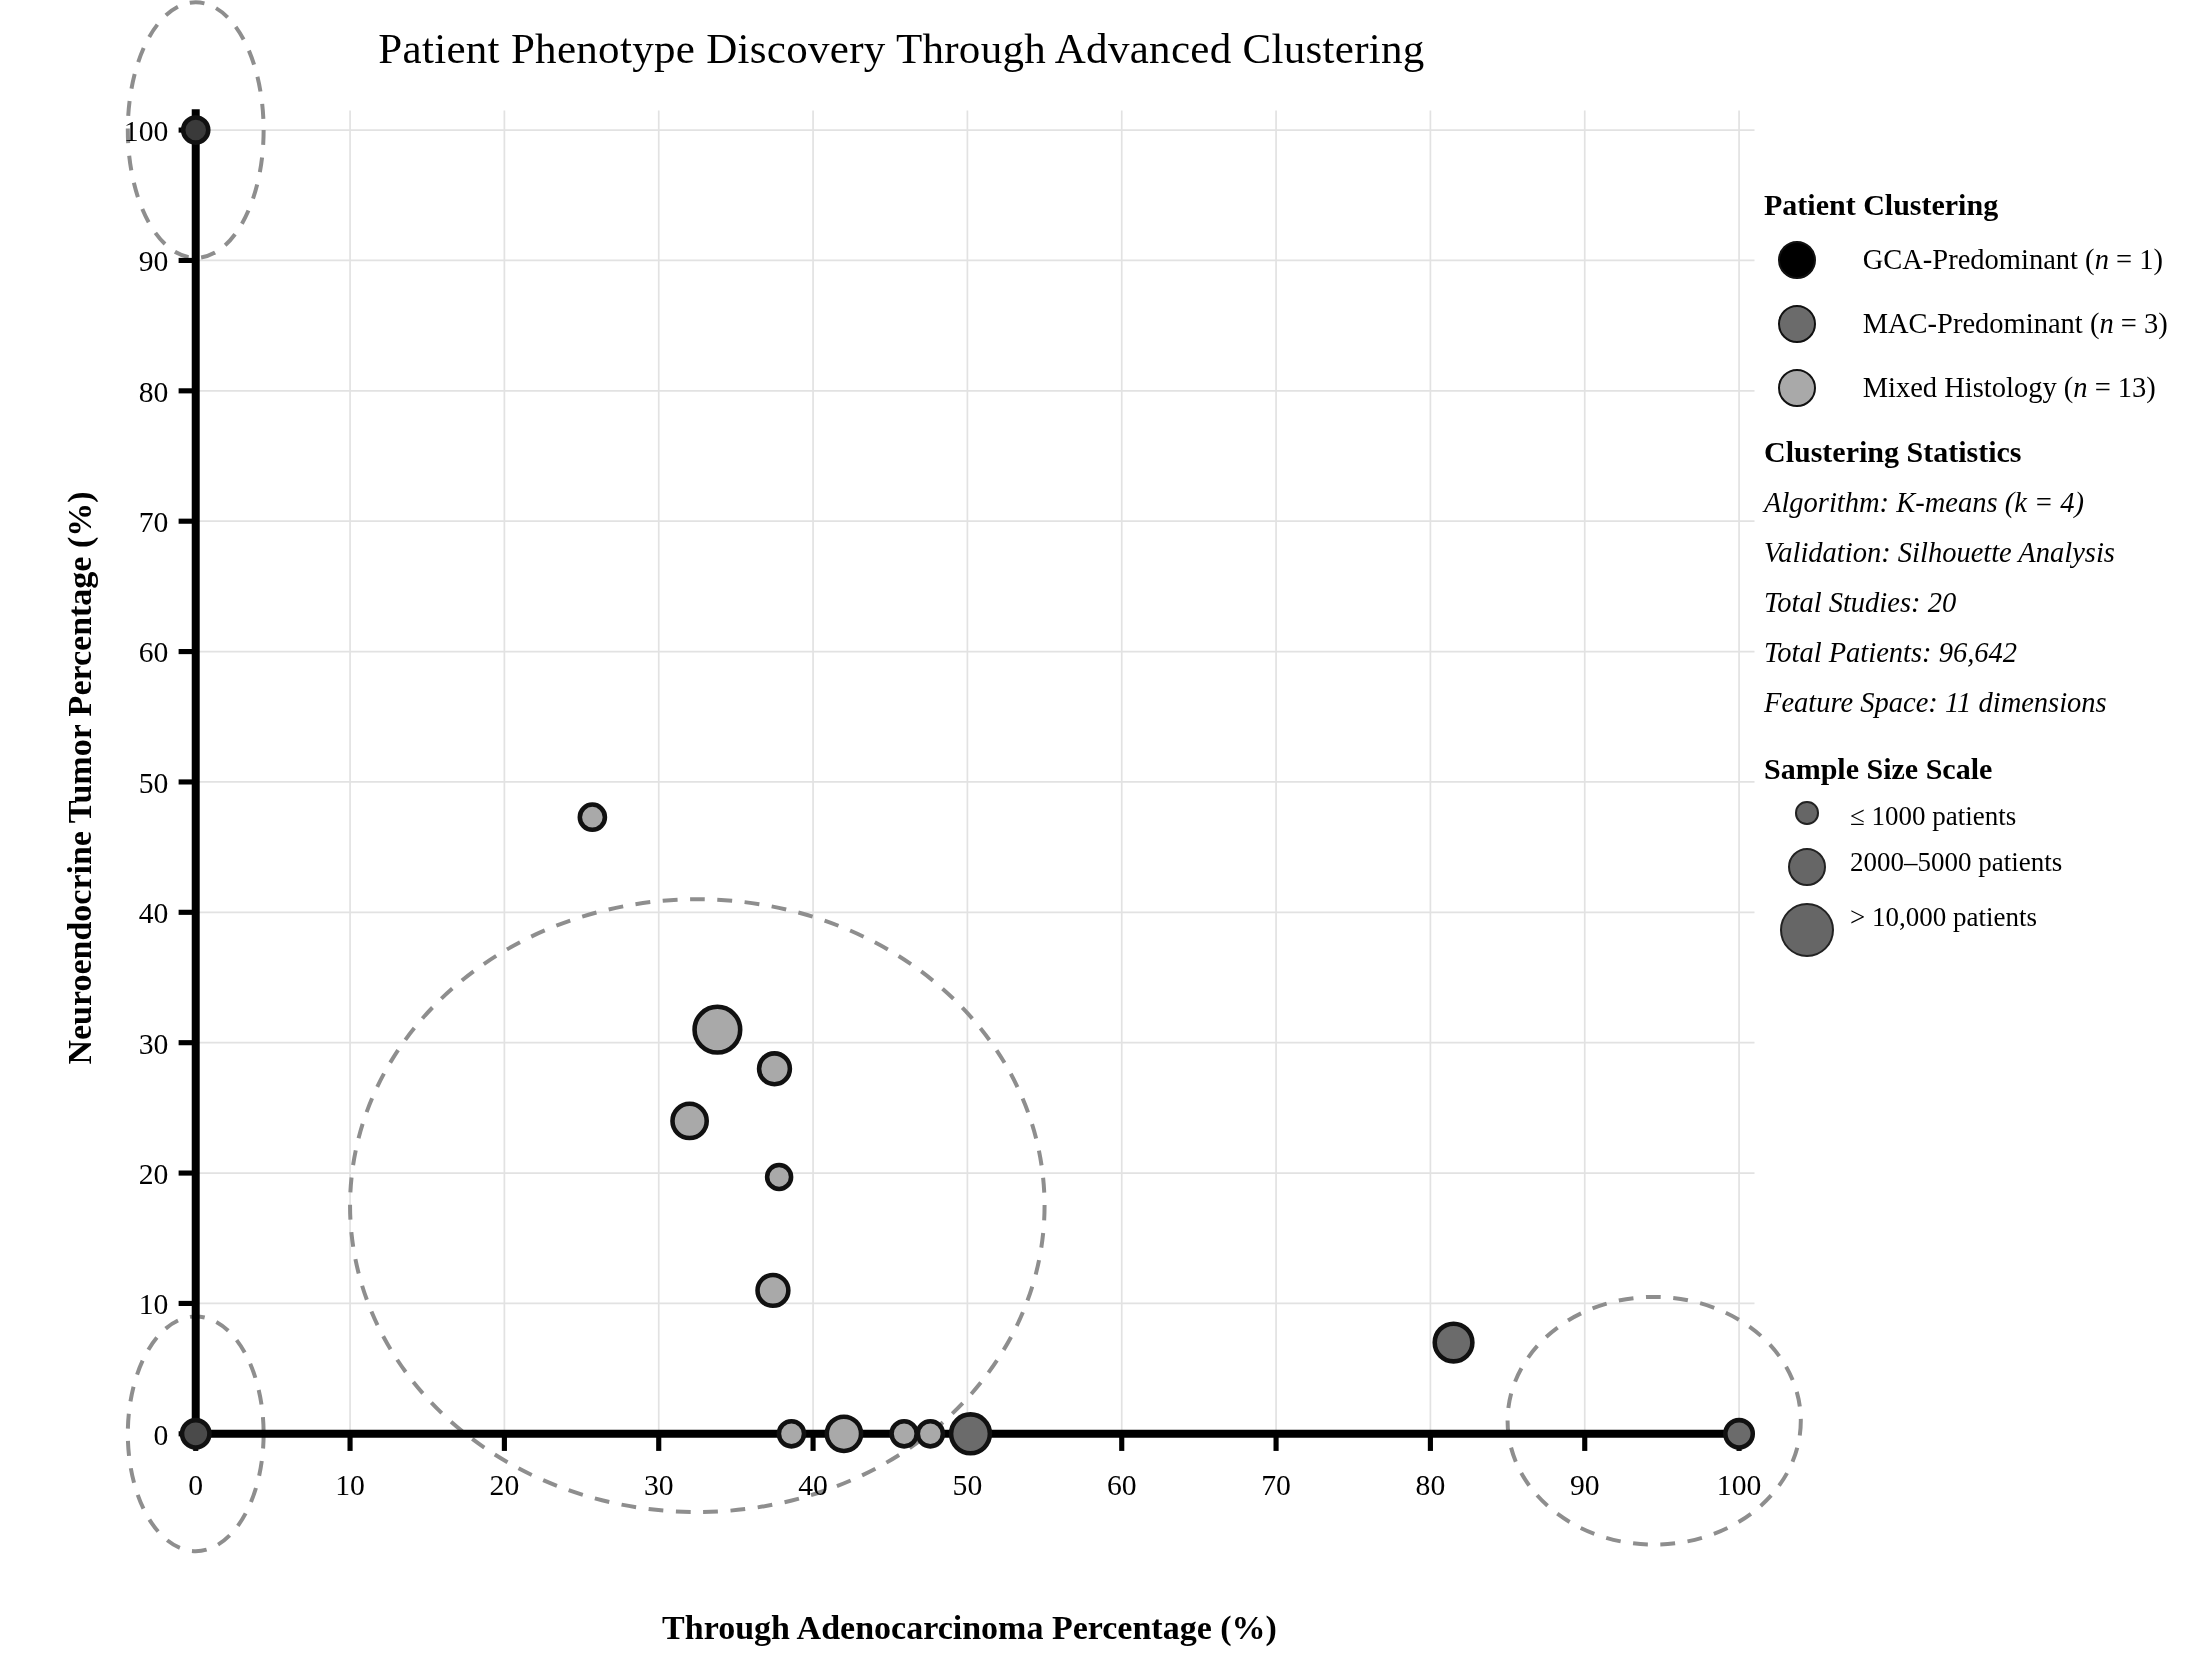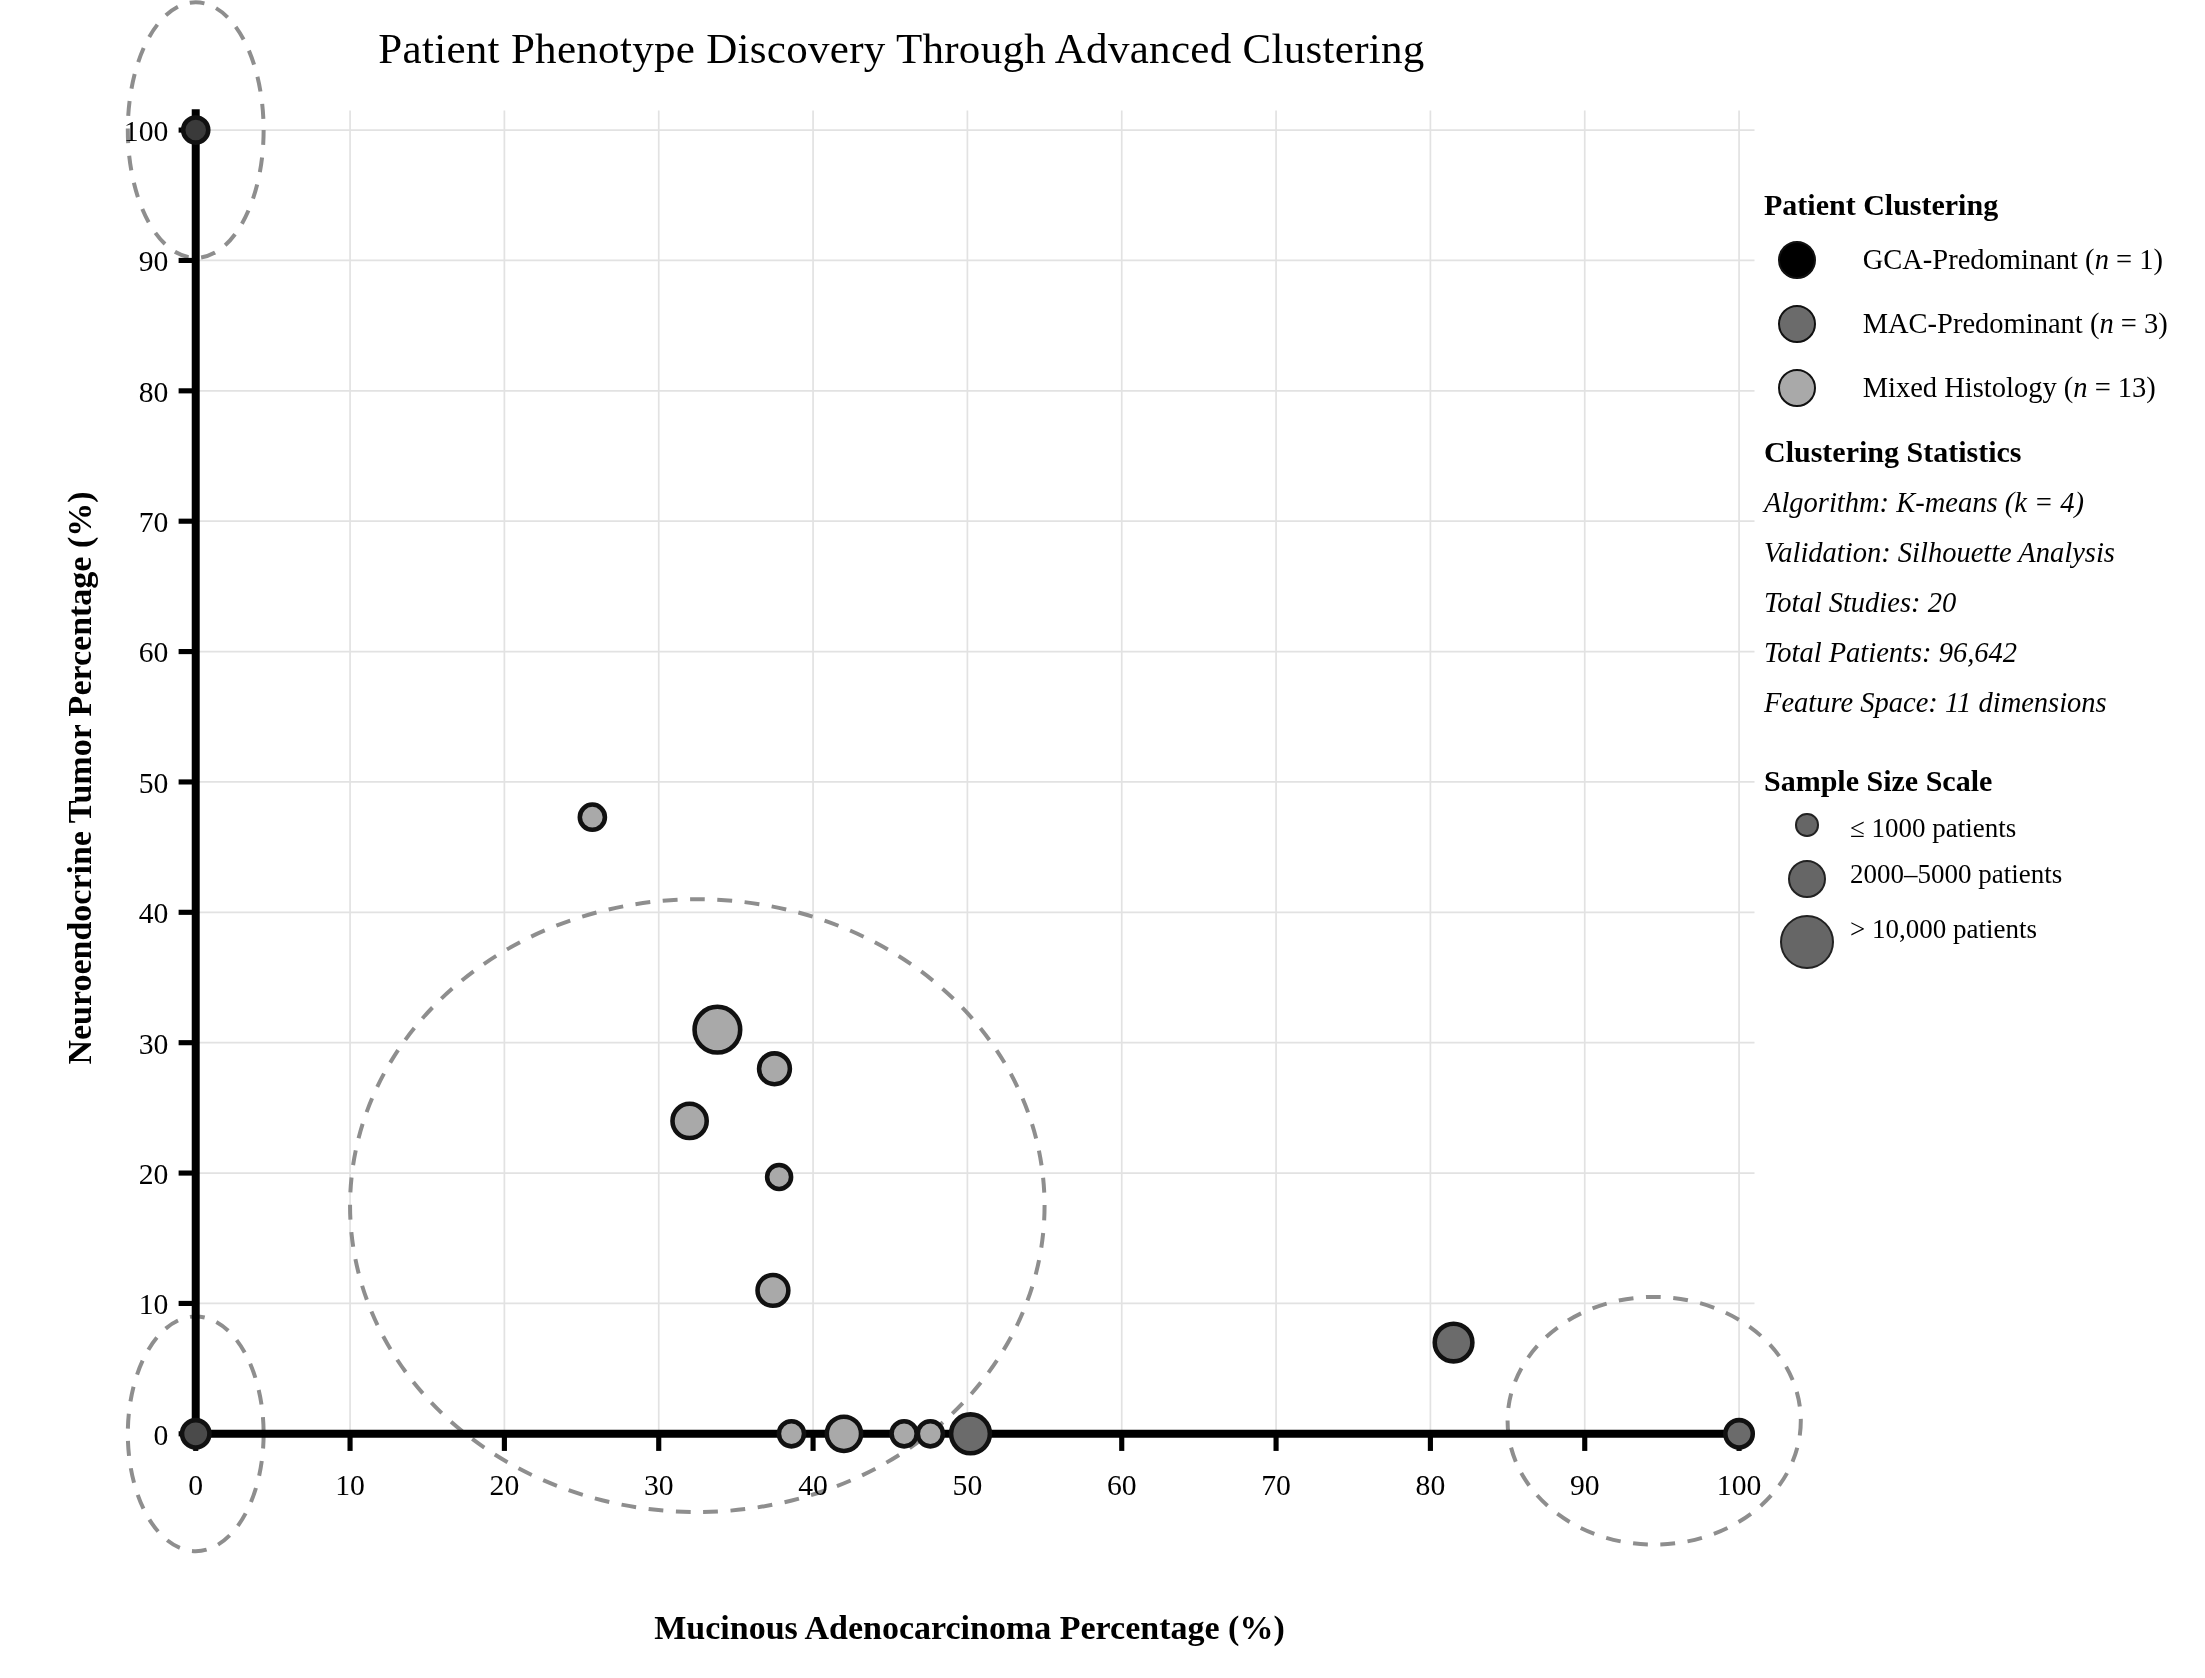--- a/index.html
+++ b/index.html
@@ -35,21 +35,21 @@
   .phen-row{display:flex;align-items:center;height:64px;gap:29px;}
   .phen-swatch{
     border-radius:50%;border:2.3px solid #111;flex:0 0 auto;margin-left:13.7px;margin-right:18px;
   }
   .phen-label{font-family:"Liberation Serif",serif;font-size:28.5px;white-space:nowrap;}
   .phen-label i{font-style:italic;}
 
   .stats-block{margin-top:15px;}
   .stat-line{font-family:"Liberation Serif",serif;font-size:28.5px;margin-top:18px;white-space:nowrap;font-style:italic;}
 
-  #size-scale-block{margin-top:45px;}
+  #size-scale-block{margin-top:33px;}
   .size-row{display:flex;align-items:flex-start;margin-top:15px;}
   .size-swatch{
     border-radius:50%;background:#666;border:2.3px solid #222;flex:0 0 auto;
   }
   .size-swatch-cell{width:86px;display:flex;justify-content:center;align-items:center;flex:0 0 auto;}
   .size-label{font-family:"Liberation Serif",serif;font-size:27px;white-space:nowrap;}
 </style>
 </head>
 <body>
 
@@ -149,21 +149,21 @@
         <circle cx="1584.5949999999998" cy="2513" r="22" fill="#a9a9a9" stroke="#111" stroke-width="8"></circle>
         <circle cx="1630.5800000000002" cy="2513" r="22" fill="#a9a9a9" stroke="#111" stroke-width="8"></circle>
         <circle cx="2547.575" cy="2353.05" r="33" fill="#6b6b6b" stroke="#111" stroke-width="8"></circle>
         <circle cx="3048" cy="2513" r="24" fill="#6b6b6b" stroke="#111" stroke-width="8"></circle>
         <circle cx="1700.91" cy="2513" r="34" fill="#6b6b6b" stroke="#111" stroke-width="8"></circle>
         <circle cx="343" cy="2513" r="24" fill="#4a4a4a" stroke="#111" stroke-width="8"></circle>
         <circle cx="343" cy="228" r="22" fill="#3a3a3a" stroke="#111" stroke-width="8"></circle>
       </g>
   </svg>
   <div id="y-axis-title">Neuroendocrine Tumor Percentage (%)</div>
-  <div id="x-axis-title">Mucinous Adenocarcinoma Percentage (%)</div>
+  <div id="x-axis-title">Through Adenocarcinoma Percentage (%)</div>
 </div>
 
 <div id="legend-panel">
 
   <div class="legend-heading">Patient Clustering</div>
   <div id="phenotype-rows">
       <div class="phen-row">
         <span class="phen-swatch" style="width: 34px; height: 34px; background: rgb(0, 0, 0);"></span>
         <span class="phen-label">GCA-Predominant (<i>n</i> = 1)</span>
       </div>

